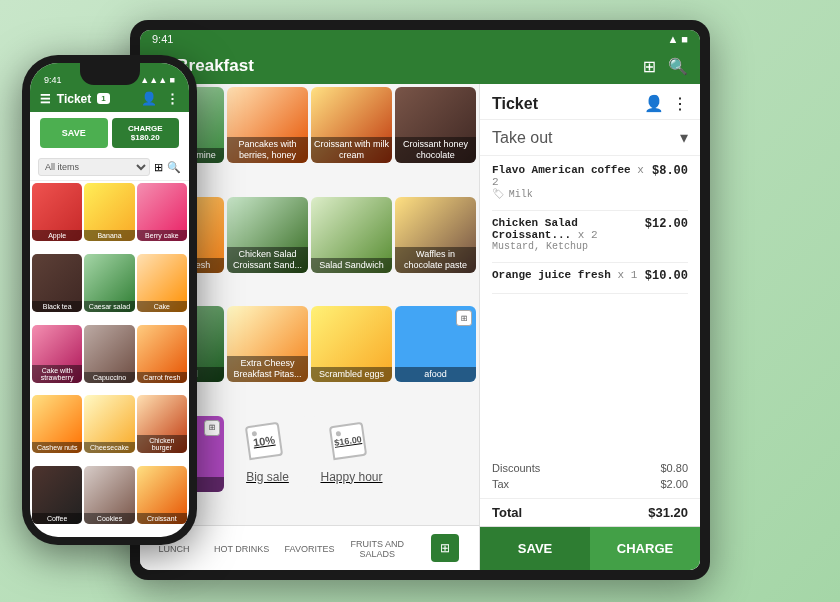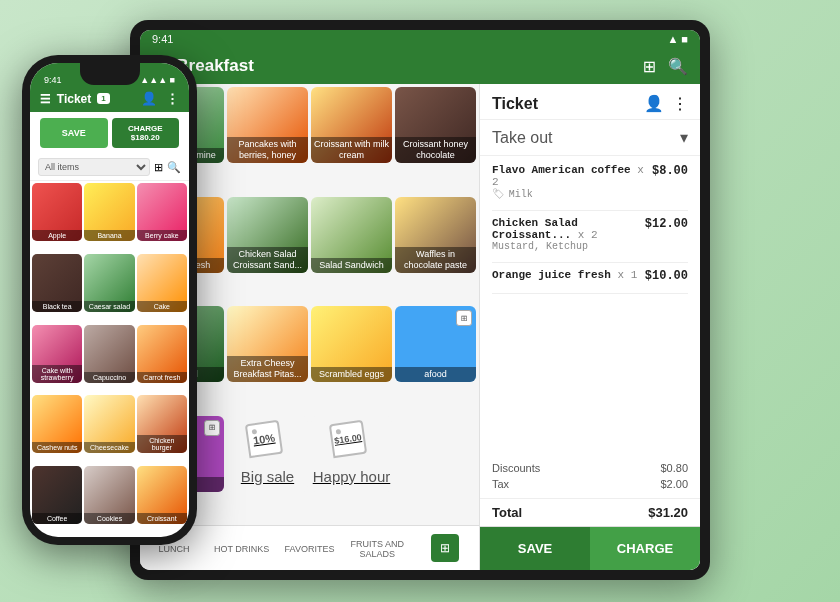--- a/index.html
+++ b/index.html
@@ -380,21 +380,21 @@
     .food-croissantch { background: linear-gradient(135deg, #795548, #3e2723); }
     .food-juice { background: linear-gradient(135deg, #ffe082, #f57f17); }
     .food-chickensalad { background: linear-gradient(135deg, #c8e6c9, #33691e); }
     .food-saladsand { background: linear-gradient(135deg, #dcedc8, #558b2f); }
     .food-waffles { background: linear-gradient(135deg, #ffe082, #6d4c41); }
     .food-greensalad { background: linear-gradient(135deg, #a5d6a7, #1b5e20); }
     .food-extracheesy { background: linear-gradient(135deg, #fff9c4, #f57f17); }
     .food-scrambled { background: linear-gradient(135deg, #fff176, #f9a825); }
     .food-sandfruits { background: linear-gradient(135deg, #ffccbc, #e64a19); }
     .tag-label {
-      font-size: 15px;
+      font-size: 12px;
       color: #555;
       margin-top: 4px;
       text-align: center;
     }
   </style>
 </head>
 <body>
 
 <div class="tablet">
   <div class="tablet-screen">

